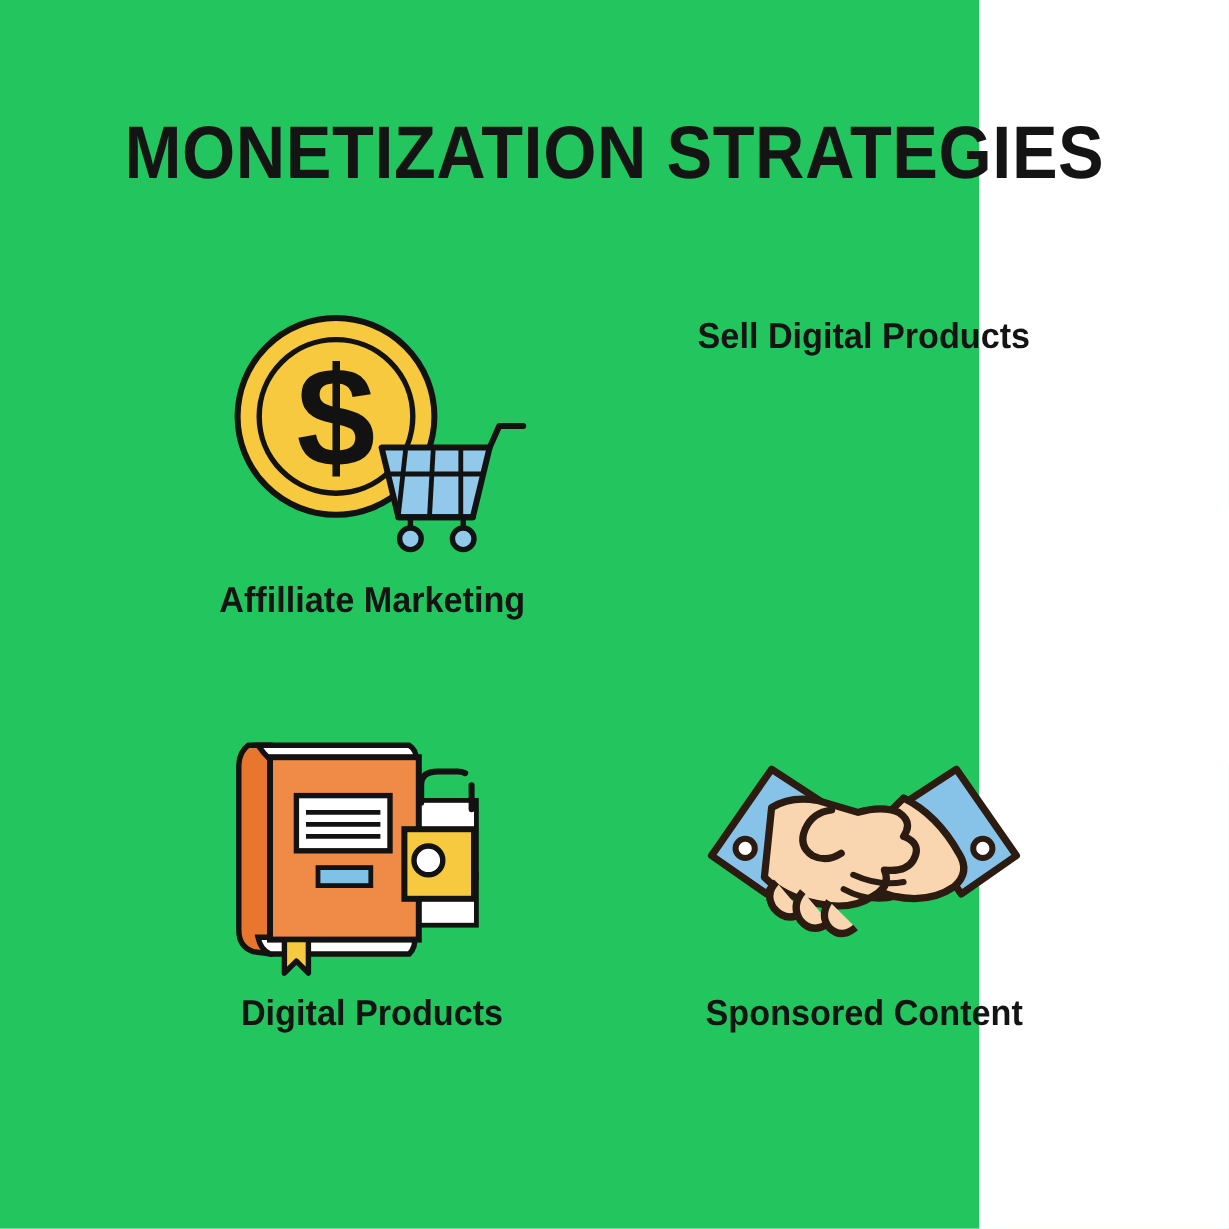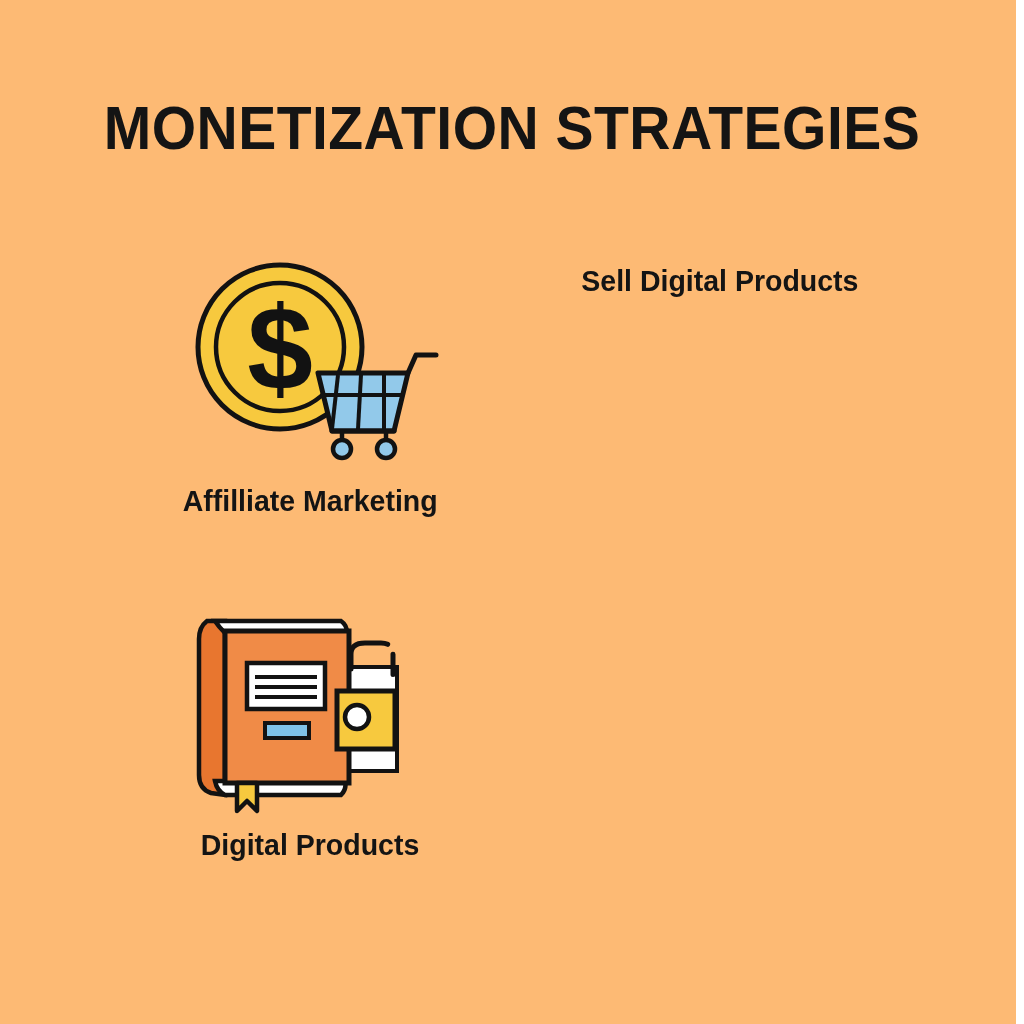--- a/index.html
+++ b/index.html
@@ -10,23 +10,23 @@
   body {
     width: 1024px;
     height: 1024px;
     font-family: "Liberation Sans", sans-serif;
     overflow: hidden;
     position: relative;
   }
 
   .canvas {
     position: relative;
-    width: 1016px;
+    width: 816px;
     height: 1024px;
-    background: #fdba74;
+    background: #22c55e;
   }
 
   
   .page-title {
     position: absolute;
     top: 92px;
     left: 0;
     width: 1024px;
     text-align: center;
     font-family: "Liberation Sans Narrow", "Liberation Sans", sans-serif;
@@ -153,15 +153,46 @@
 
           <rect x="152" y="92" width="58" height="58" fill="#F7C93E" stroke="#121212" stroke-width="5"></rect>
           <circle cx="172" cy="118" r="12" fill="#FFFFFF" stroke="#121212" stroke-width="4.5"></circle>
 
           <path d="M52 184 L52 212 L62 202 L72 212 L72 184 Z" fill="#F7C93E" stroke="#121212" stroke-width="4.5" stroke-linejoin="round"></path>
         </svg>
       </div>
       <div class="card-label">Digital Products</div>
     </div>
 
+    <div class="card row2">
+      <div class="icon-wrap">
+        <svg width="270" height="160" viewBox="0 0 270 160">
+
+          <path d="M8 86 L58 14 L104 44 L54 118 Z" fill="#87C3E8" stroke="#2B1B10" stroke-width="6" stroke-linejoin="round"></path>
+          <circle cx="36" cy="80" r="8" fill="#FFFFFF" stroke="#2B1B10" stroke-width="5"></circle>
+
+          <path d="M262 86 L212 14 L166 44 L216 118 Z" fill="#87C3E8" stroke="#2B1B10" stroke-width="6" stroke-linejoin="round"></path>
+          <circle cx="234" cy="80" r="8" fill="#FFFFFF" stroke="#2B1B10" stroke-width="5"></circle>
+
+          <path d="M168 38 Q196 52 214 84 Q224 100 210 112 Q190 126 160 120
+                   L110 104 Q96 96 100 84 Q106 70 124 70 L150 56 Z" fill="#FAD6B0" stroke="#2B1B10" stroke-width="6" stroke-linejoin="round"></path>
+
+          <path d="M58 46 Q74 36 96 40 L130 50
+                   Q150 44 164 50 Q176 58 168 70
+                   Q184 76 176 90 Q170 100 152 98
+                   Q158 112 142 120 Q124 132 96 126
+                   Q68 120 52 104 Z" fill="#FAD6B0" stroke="#2B1B10" stroke-width="6" stroke-linejoin="round"></path>
+
+          <path d="M108 48 Q92 50 86 64 Q80 78 92 86 Q104 92 116 84" fill="none" stroke="#2B1B10" stroke-width="6" stroke-linecap="round"></path>
+
+          <path d="M126 102 Q148 112 168 108" fill="none" stroke="#2B1B10" stroke-width="5" stroke-linecap="round"></path>
+          <path d="M118 114 Q140 126 162 120" fill="none" stroke="#2B1B10" stroke-width="5" stroke-linecap="round"></path>
+
+          <path d="M62 108 Q52 118 60 130 Q70 142 84 134" fill="#FAD6B0" stroke="#2B1B10" stroke-width="6" stroke-linejoin="round"></path>
+          <path d="M84 116 Q74 128 82 140 Q92 152 106 142" fill="#FAD6B0" stroke="#2B1B10" stroke-width="6" stroke-linejoin="round"></path>
+          <path d="M106 124 Q98 136 106 146 Q116 156 128 146" fill="#FAD6B0" stroke="#2B1B10" stroke-width="6" stroke-linejoin="round"></path>
+        </svg>
+      </div>
+      <div class="card-label">Sponsored Content</div>
+    </div>
 
   </div>
 </div>
 
 </body></html>

